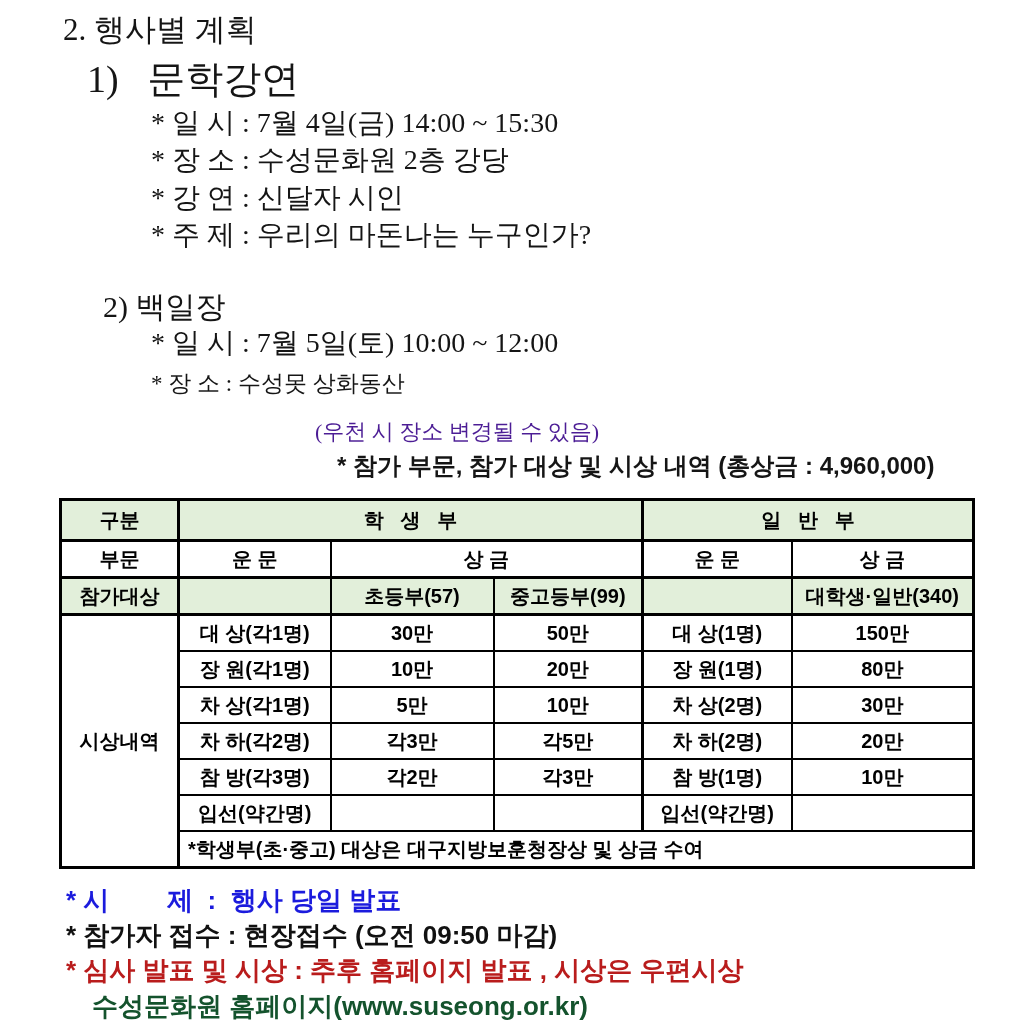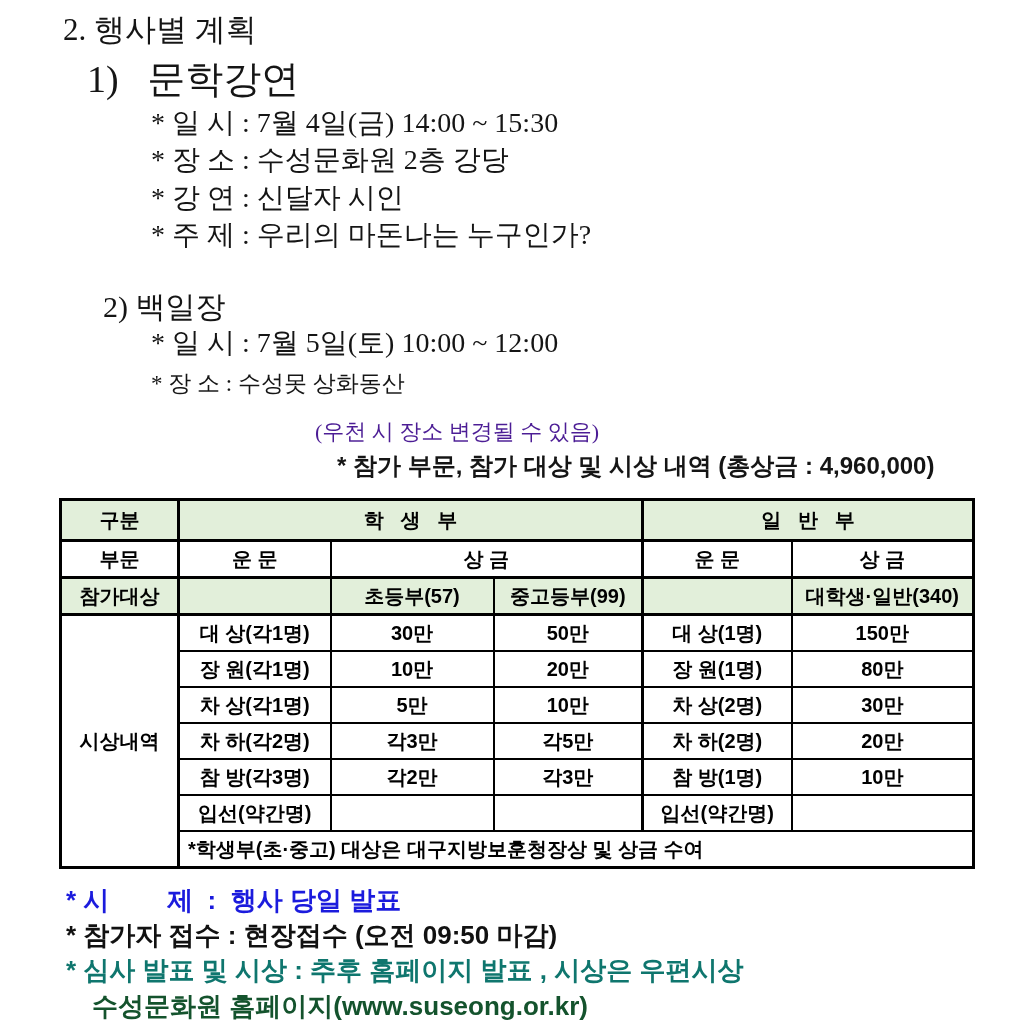--- a/index.html
+++ b/index.html
@@ -47,21 +47,21 @@
   .bR  { border-right-width:3px !important; }
   .bB  { border-bottom-width:3px !important; }
   .row1 td { height:38px; }
   .fn  { text-align:left; padding-left:8px; }
   table { border:3px solid #000; }
 
   
   .foot { font-family:"Liberation Sans","DejaVu Sans",sans-serif; font-weight:bold; font-size:26px; }
   .f1 { left:66px; top:886px; color:#1b1bdd; }
   .f2 { left:66px; top:921px; color:#111111; }
-  .f3 { left:66px; top:956px; color:#0f766e; }
+  .f3 { left:66px; top:956px; color:#b91c1c; }
   .f4 { left:92px; top:992px; color:#14532d; }
 </style>
 </head>
 <body>
 
 <div class="abs doc-title">2. 행사별 계획</div>
 
 <div class="abs sec-head1">1)   문학강연</div>
 <div class="abs b1-0">* 일 시 : 7월 4일(금) 14:00 ~ 15:30</div>
 <div class="abs b1-1">* 장 소 : 수성문화원 2층 강당</div>

